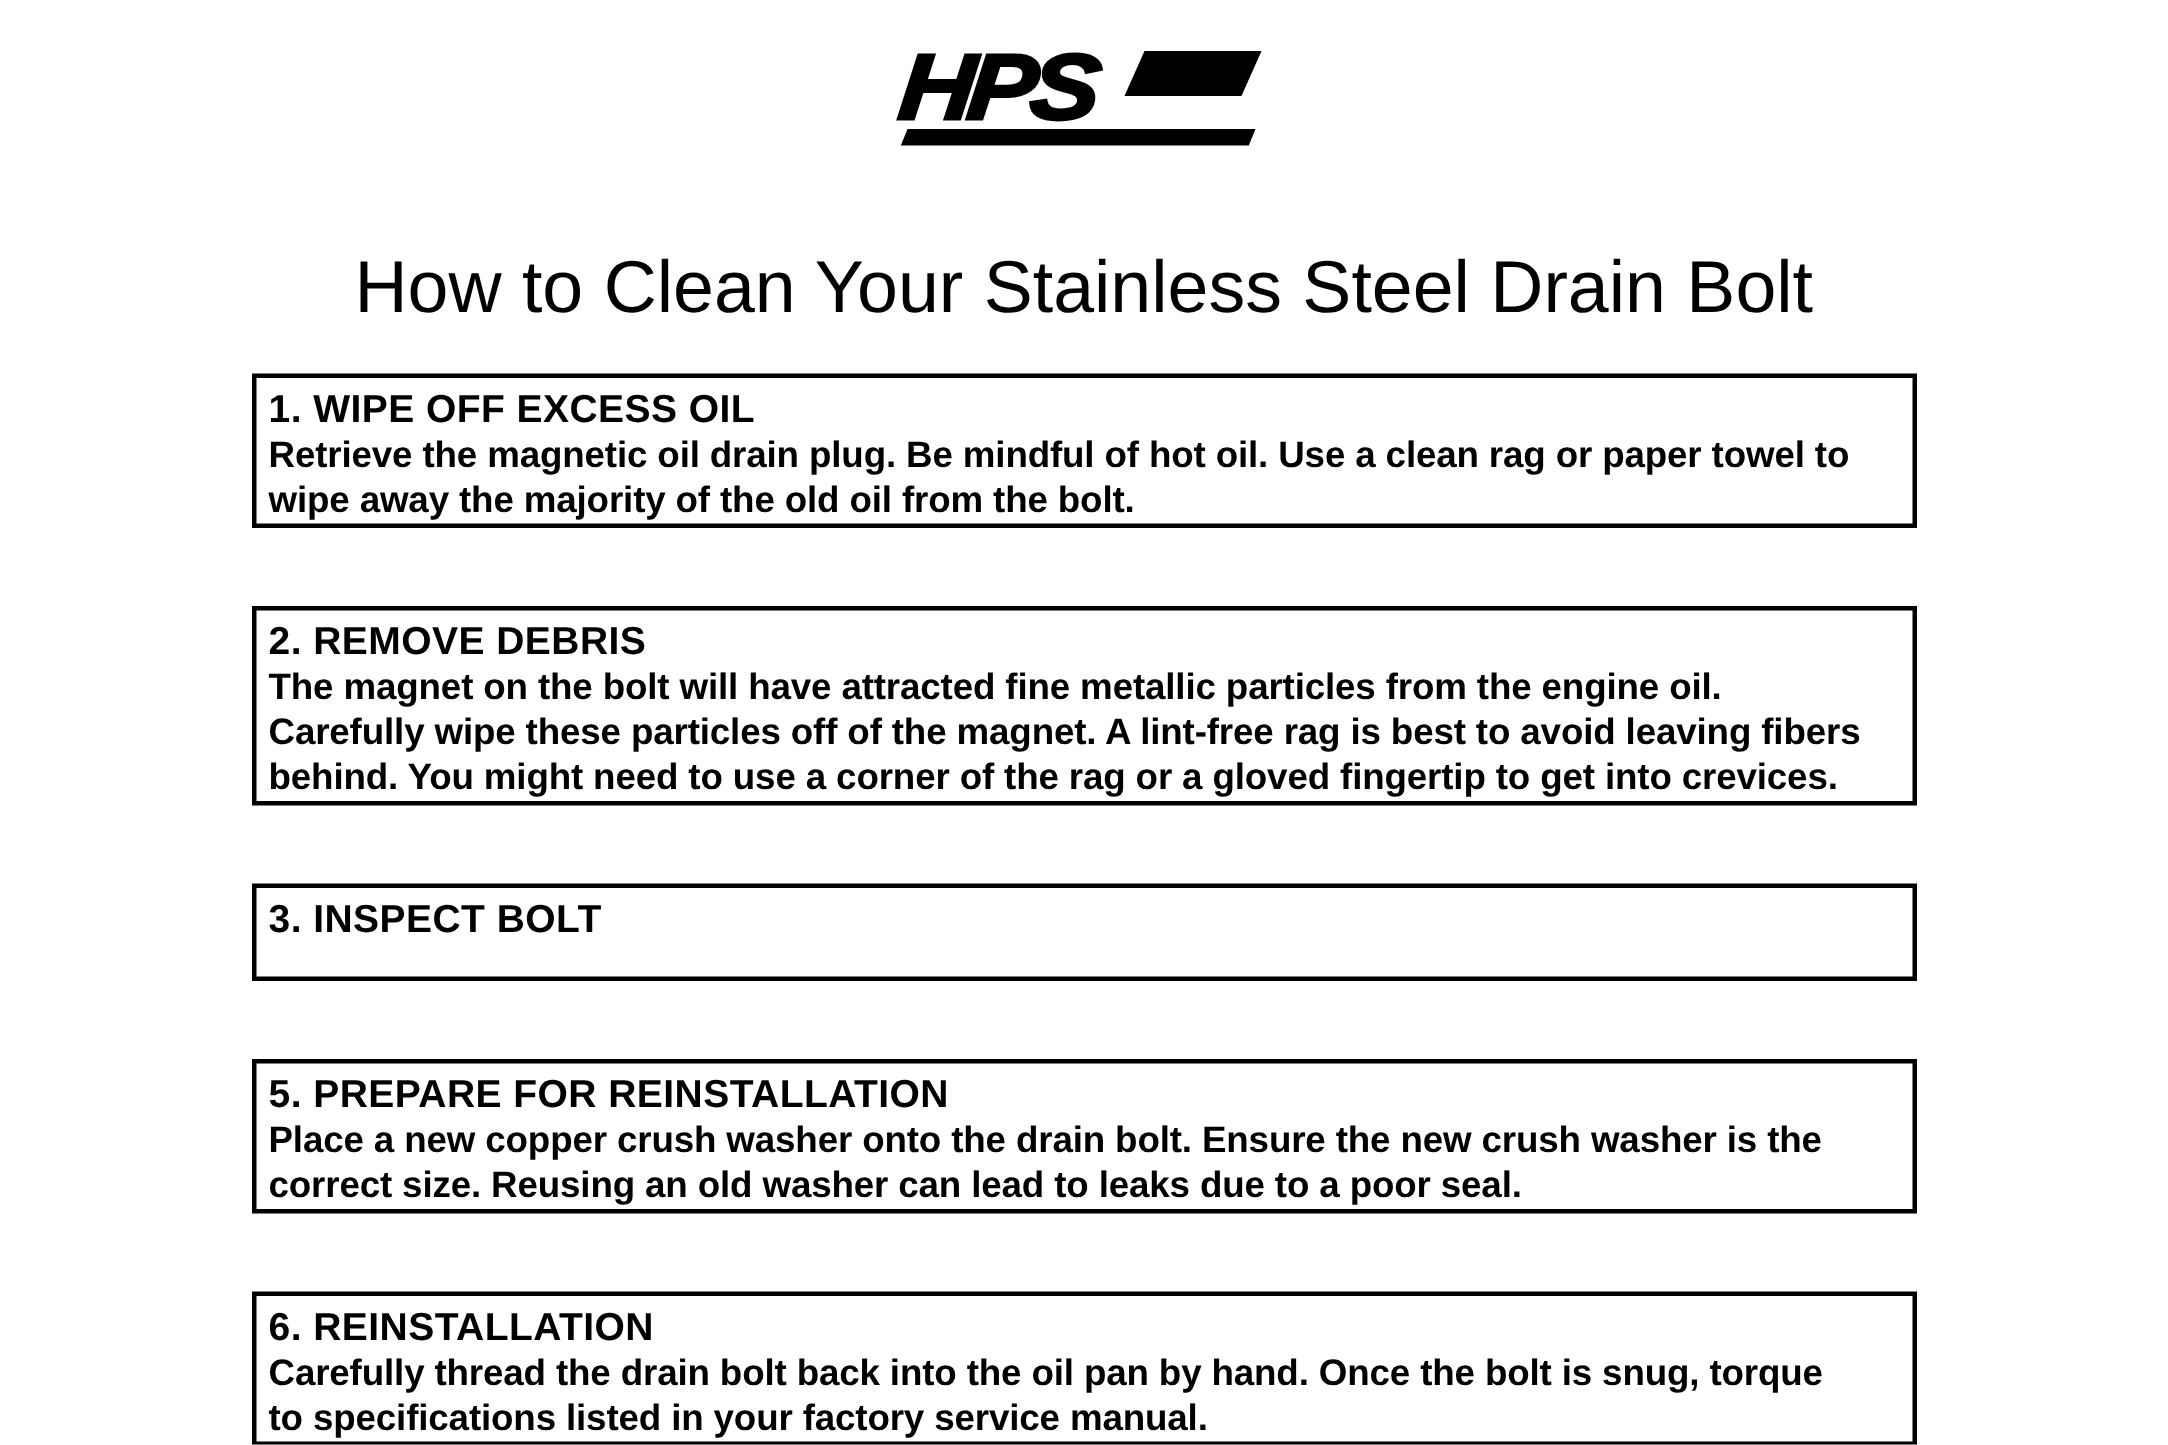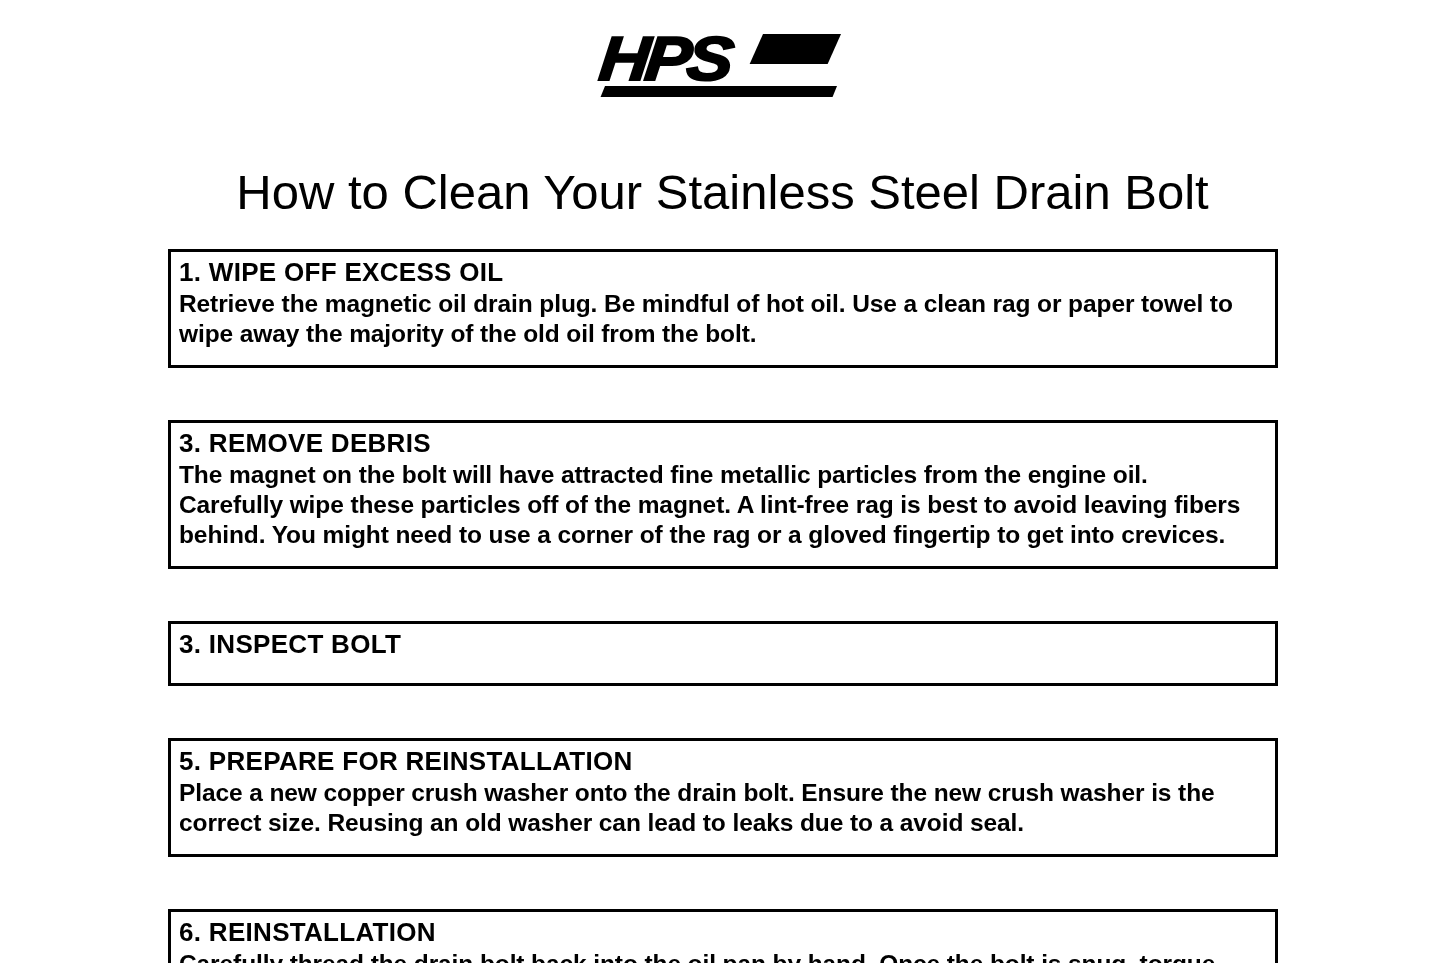--- a/index.html
+++ b/index.html
@@ -110,21 +110,21 @@
   .step-body {
     font-size: 24.5px;
     font-weight: 700;
     line-height: 30px;
     letter-spacing: -0.1px;
     margin: 0;
     white-space: pre-line;
   }
 
   
-  .step-box.pad-tight { padding-bottom: 16px; }
+  .step-box.pad-tight { padding-bottom: 0px; }
   .step-box.pad-loose { padding-bottom: 22px; }
 </style>
 </head>
 <body>
 
 <div class="logo-wrap">
   <div class="logo">
     <span class="logo-text">HPS</span>
     <span class="logo-swoosh"></span>
     <span class="logo-bar"></span>
@@ -135,34 +135,34 @@
 
 <div class="steps">
 
   <div class="step-box pad-tight">
     <div class="step-heading">1. WIPE OFF EXCESS OIL</div>
     <div class="step-body">Retrieve the magnetic oil drain plug. Be mindful of hot oil. Use a clean rag or paper towel to
 wipe away the majority of the old oil from the bolt.</div>
   </div>
 
   <div class="step-box pad-tight">
-    <div class="step-heading">3. REMOVE DEBRIS</div>
+    <div class="step-heading">2. REMOVE DEBRIS</div>
     <div class="step-body">The magnet on the bolt will have attracted fine metallic particles from the engine oil.
 Carefully wipe these particles off of the magnet. A lint-free rag is best to avoid leaving fibers
 behind. You might need to use a corner of the rag or a gloved fingertip to get into crevices.</div>
   </div>
 
   <div class="step-box pad-loose">
     <div class="step-heading">3. INSPECT BOLT</div>
   </div>
 
   <div class="step-box pad-tight">
     <div class="step-heading">5. PREPARE FOR REINSTALLATION</div>
     <div class="step-body">Place a new copper crush washer onto the drain bolt. Ensure the new crush washer is the
-correct size. Reusing an old washer can lead to leaks due to a avoid seal.</div>
+correct size. Reusing an old washer can lead to leaks due to a poor seal.</div>
   </div>
 
   <div class="step-box pad-tight">
     <div class="step-heading">6. REINSTALLATION</div>
     <div class="step-body">Carefully thread the drain bolt back into the oil pan by hand. Once the bolt is snug, torque
 to specifications listed in your factory service manual.</div>
   </div>
 
 </div>
 

